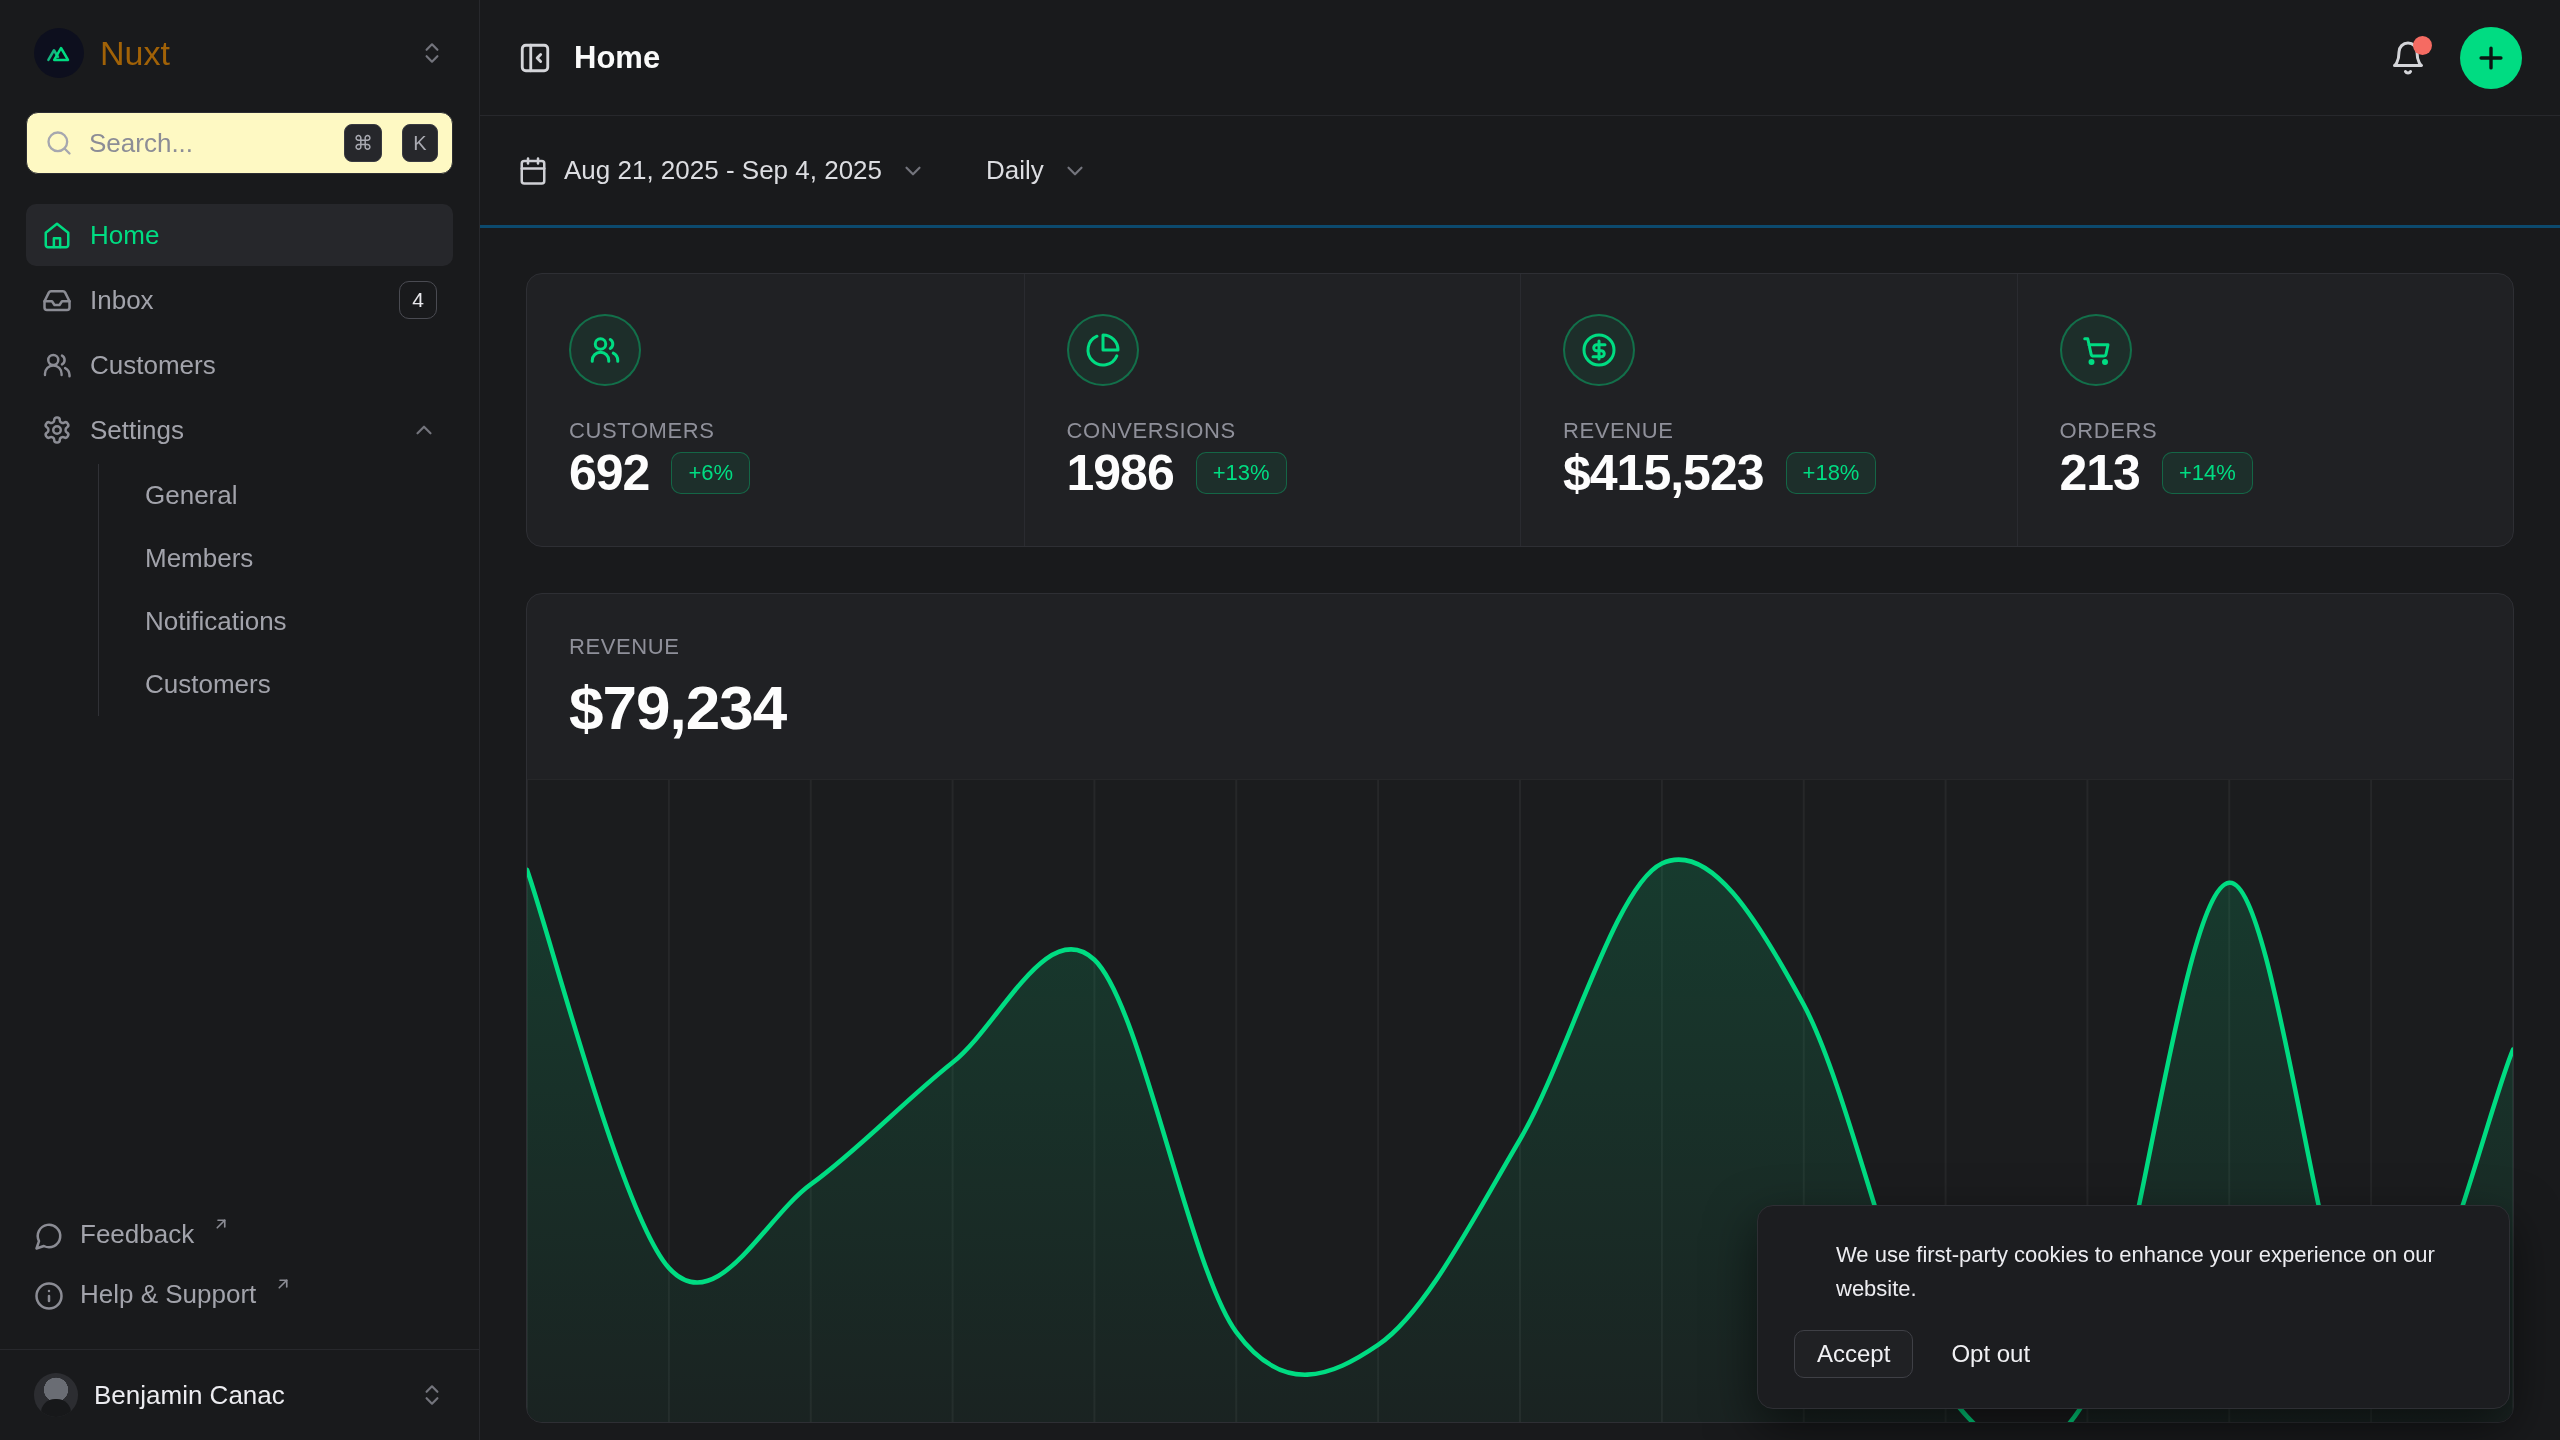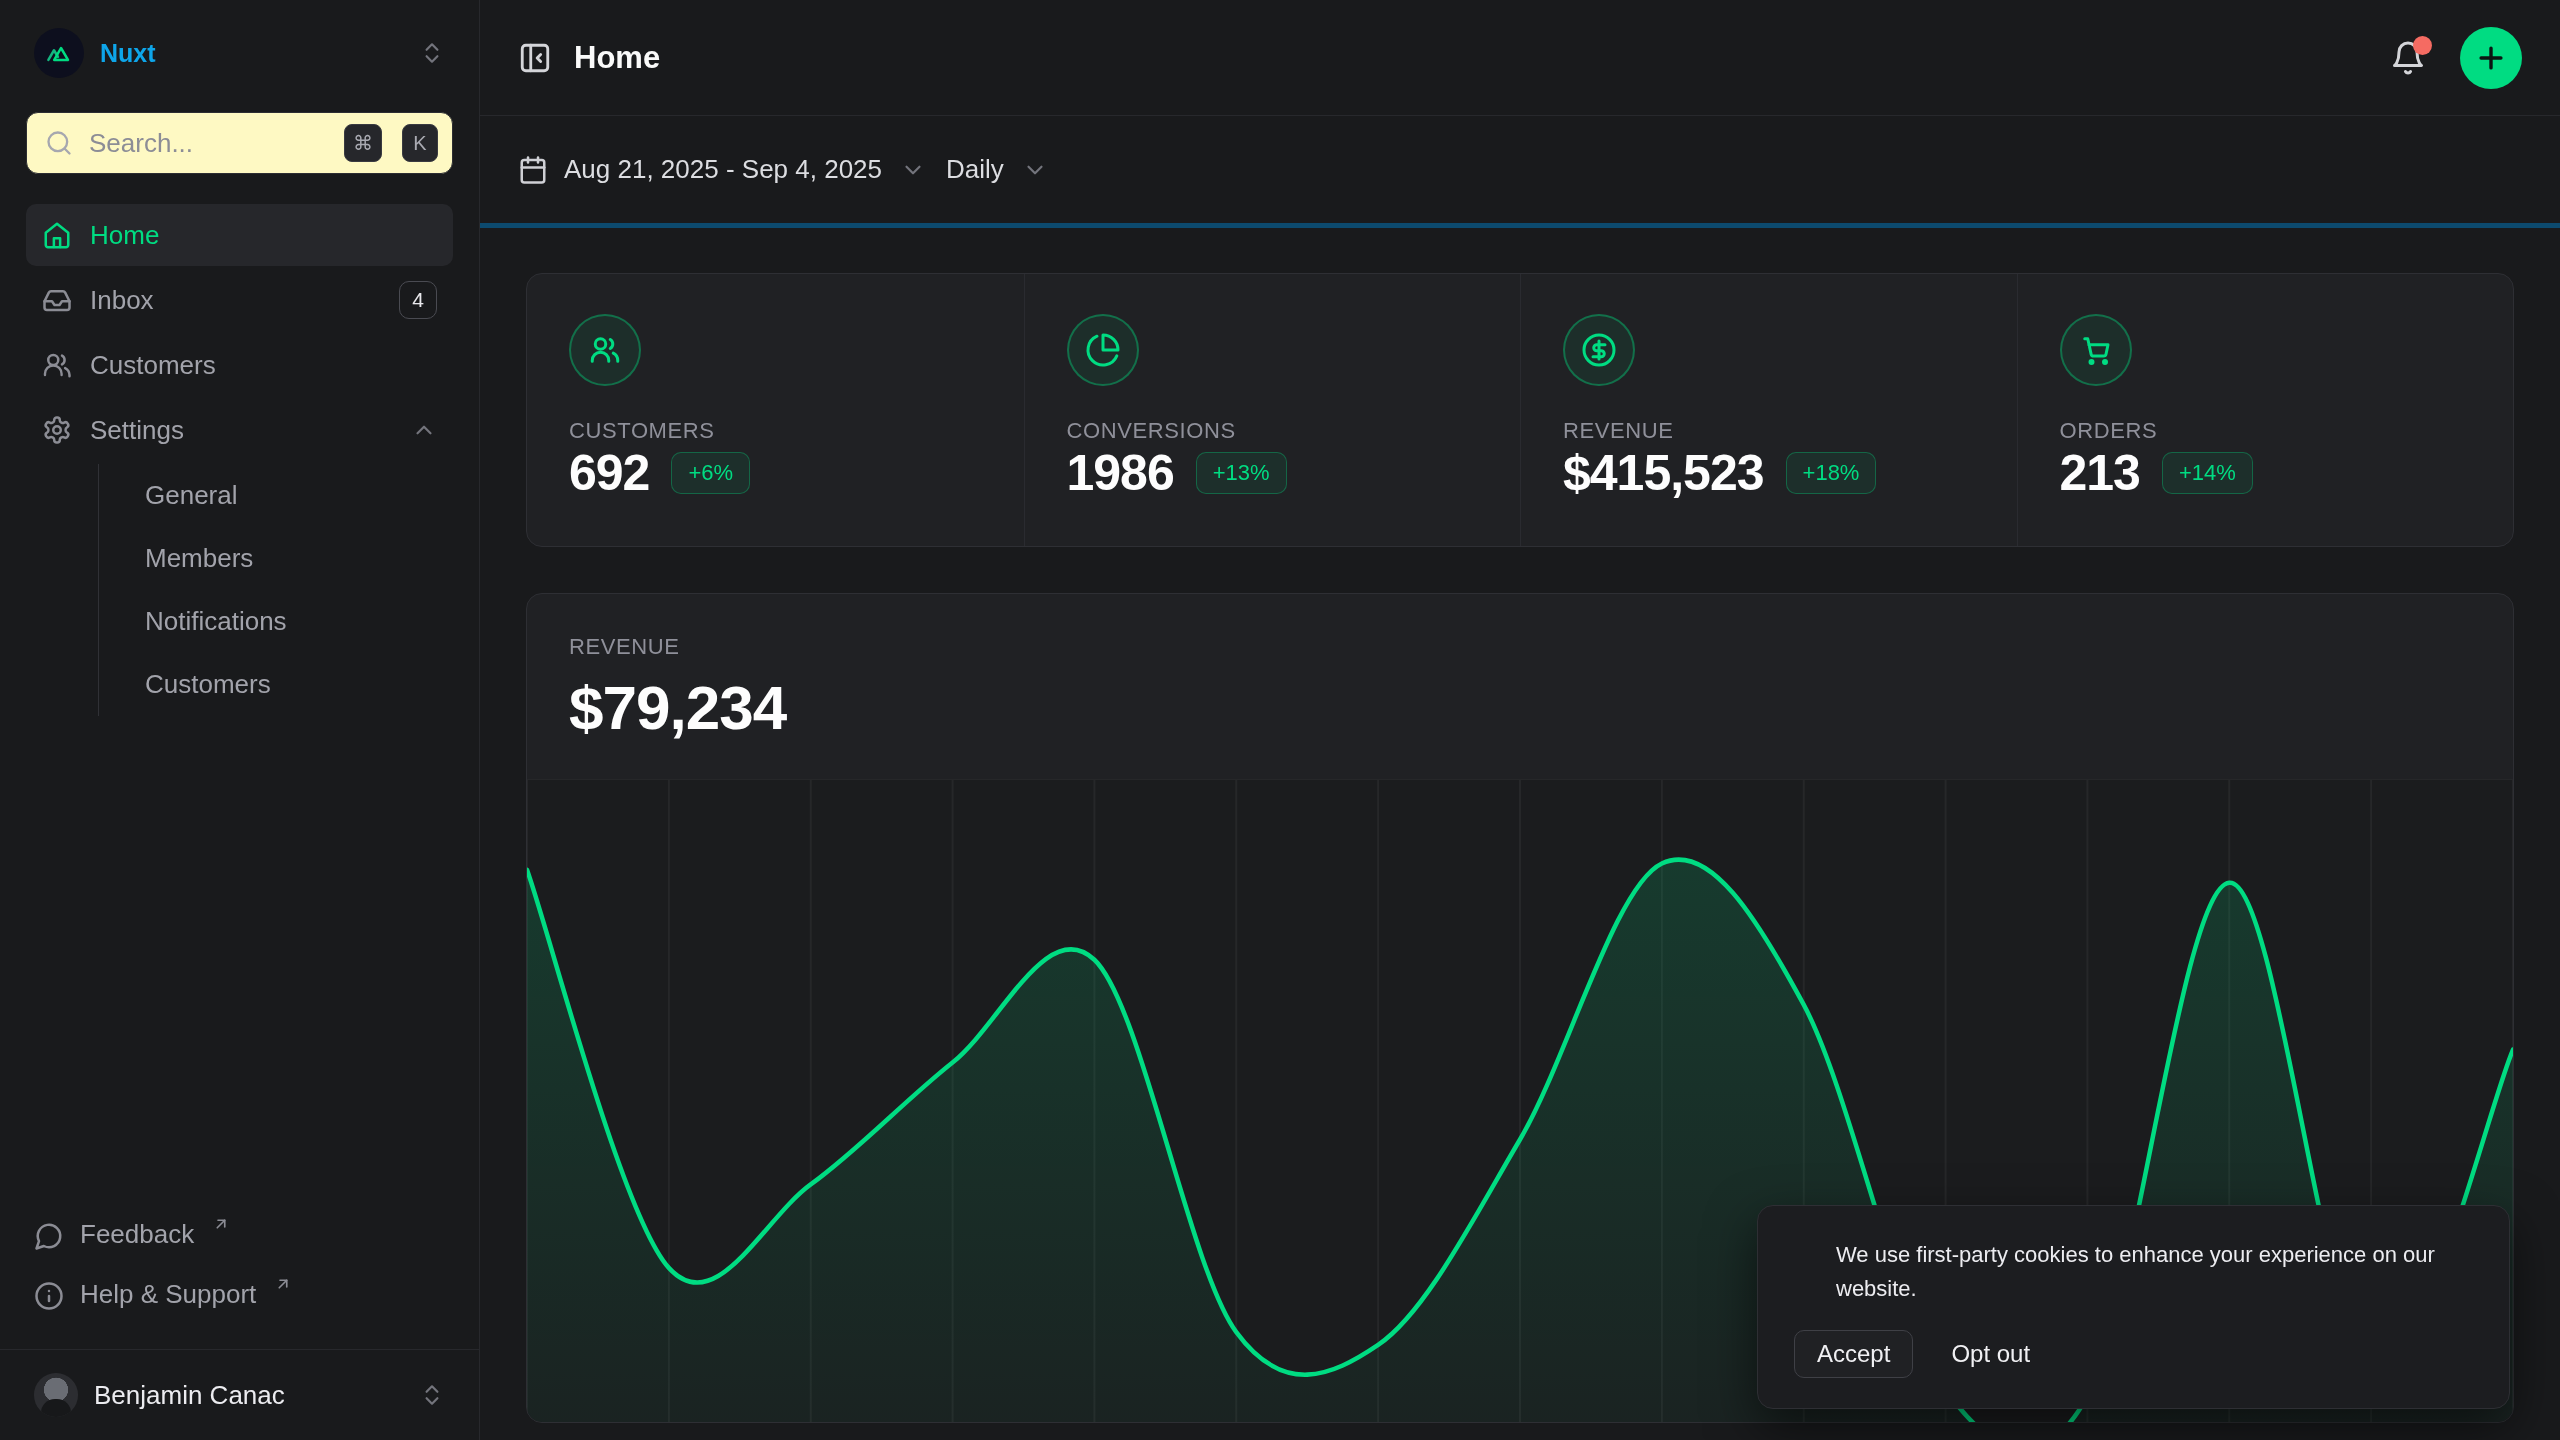--- a/index.html
+++ b/index.html
@@ -7,21 +7,21 @@
     font-family:"Liberation Sans","DejaVu Sans",sans-serif; color:#fff; }
   .app { display:flex; width:100%; height:100%; }
 
   
   .sidebar { width:480px; flex:0 0 480px; height:100%; background:#191a1c;
     border-right:1px solid #27282c; display:flex; flex-direction:column; padding:24px 26px 0; }
   .brand-row { display:flex; align-items:center; gap:16px; height:58px; padding:0 8px;
     border-radius:12px; cursor:pointer; }
   .brand-logo { width:50px; height:50px; border-radius:50%; background:#0d0f1e;
     display:flex; align-items:center; justify-content:center; }
-  .brand-name { font-size:25px; font-weight:700; color:#0ea5e9; flex:1; }
+  .brand-name { font-size:34px; font-weight:400; color:#a16207; flex:1; }
   .updown { color:#73747c; display:flex; }
 
   .search-box { margin-top:30px; height:62px; border-radius:12px; background:#fef9c3;
     border:1px solid #2d2e33; display:flex; align-items:center; padding:0 14px 0 18px;
     gap:16px; cursor:text; }
   .search-box .ph { font-size:26px; color:#8c8d96; flex:1; }
   .search-icon { color:#a6a7af; display:flex; }
   .kbd { min-width:36px; height:38px; border-radius:8px; background:#26272b;
     border:1px solid #3a3b41; color:#a9aab2; font-size:20px; display:flex;
     align-items:center; justify-content:center; padding:0 8px; margin-left:4px; }
@@ -58,22 +58,22 @@
   .topbar { height:116px; border-bottom:1px solid #27282c; display:flex; align-items:center;
     padding:0 38px; }
   .collapse-btn { color:#d4d5d9; display:flex; cursor:pointer; }
   .page-title { font-size:31px; font-weight:700; color:#fafafa; margin-left:22px; flex:1; }
   .bell-btn { position:relative; color:#d4d5d9; display:flex; cursor:pointer; margin-right:34px; }
   .bell-dot { position:absolute; top:-4px; right:-6px; width:19px; height:19px;
     border-radius:50%; background:#f56b62; }
   .add-btn { width:62px; height:62px; border-radius:50%; background:#00dc82; border:none;
     display:flex; align-items:center; justify-content:center; color:#0b1512; cursor:pointer; }
 
-  .toolbar { height:112px; border-bottom:5px solid #0c4a6e; display:flex; 
-    padding:0 38px; gap:20px; }
+  .toolbar { height:112px; border-bottom:3px solid #0c4a6e; display:flex; 
+    padding:0 38px; gap:60px; }
   .ghost-btn { display:flex; align-items:center; gap:16px; font-size:26px; color:#dcdde1;
     font-weight:500; cursor:pointer; background:none; border:none; }
   .ghost-btn .cal { color:#cfd0d5; display:flex; }
   .ghost-btn .chev { margin-left:2px; }
 
   .content { flex:1; padding:45px 46px; overflow:hidden; }
 
   .stats-card { background:#202124; border:1px solid #2e2f34; border-radius:16px;
     display:grid; grid-template-columns:repeat(4,1fr); overflow:hidden; }
   .stat-cell { padding:40px 42px 44px; cursor:default; }

